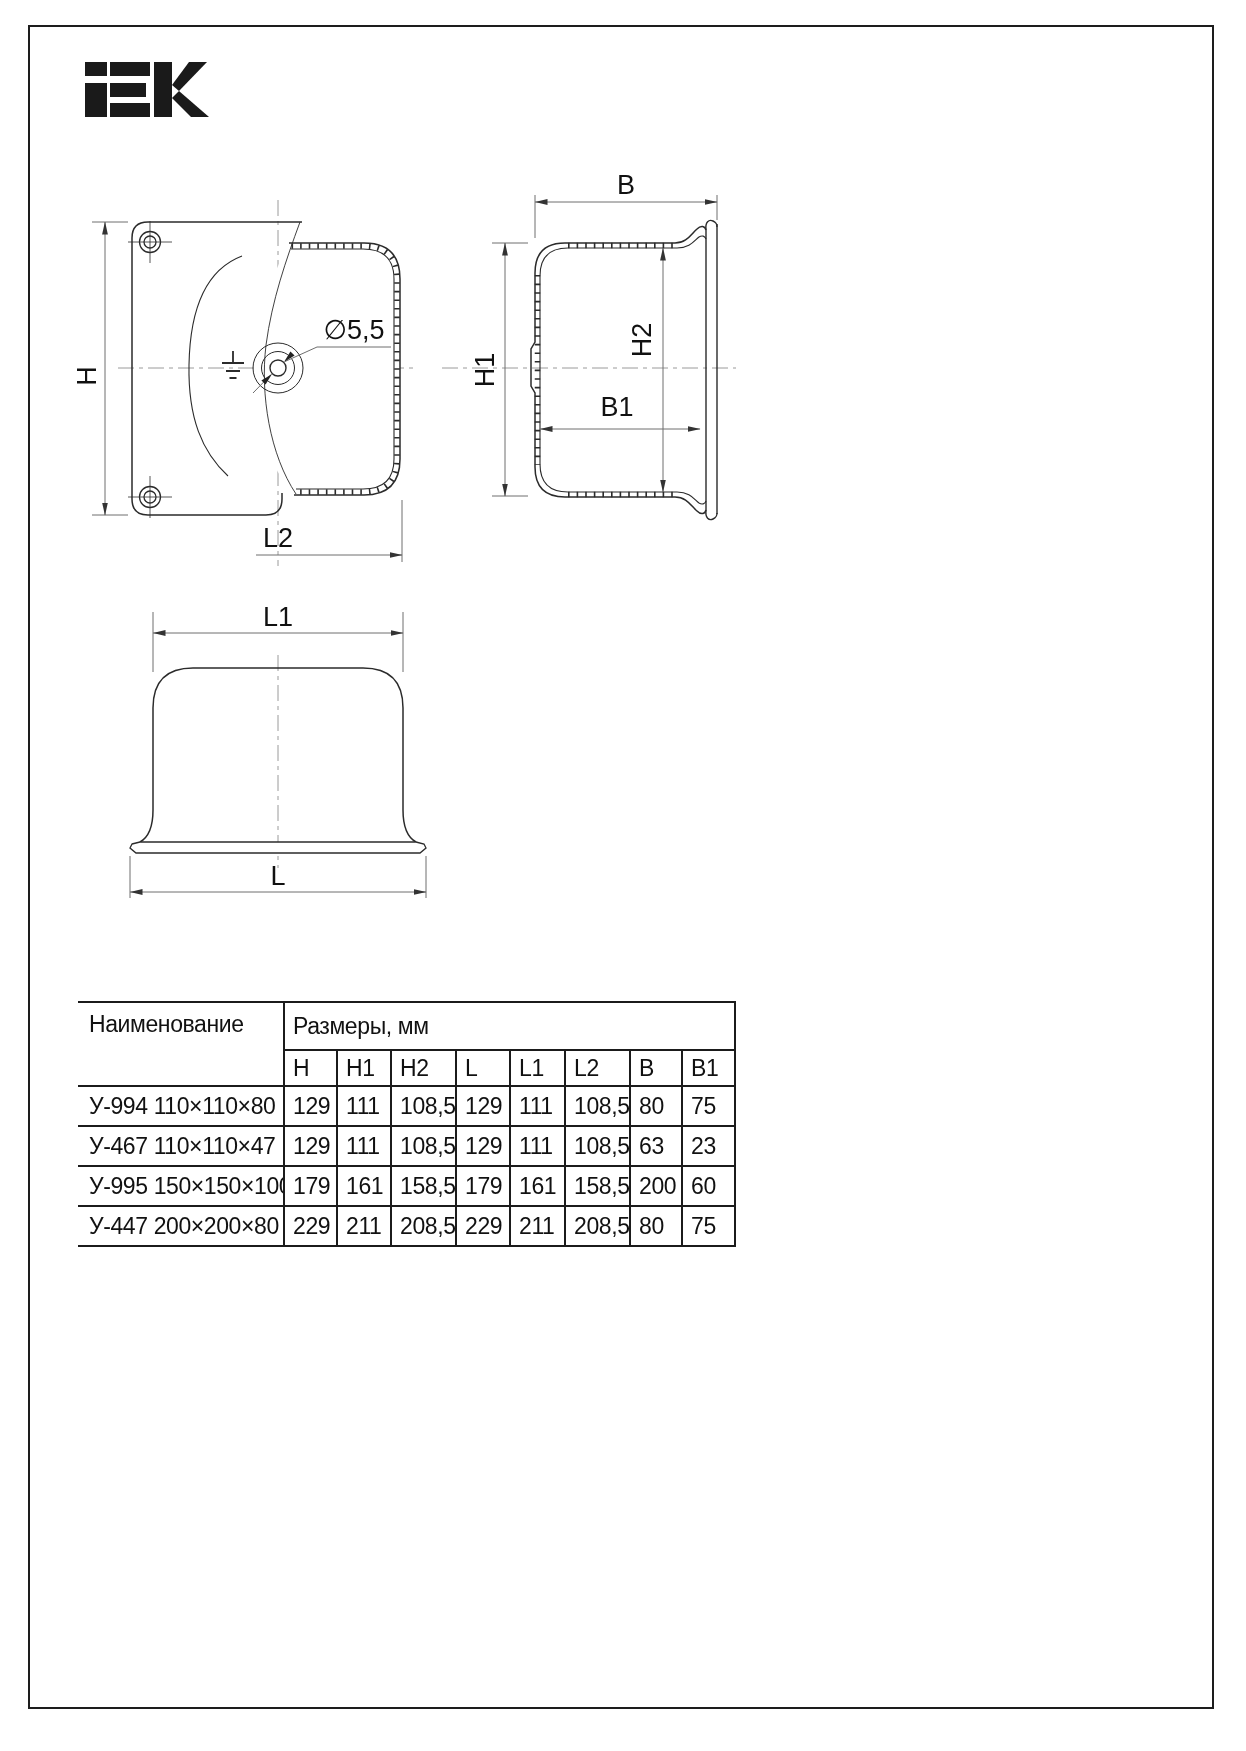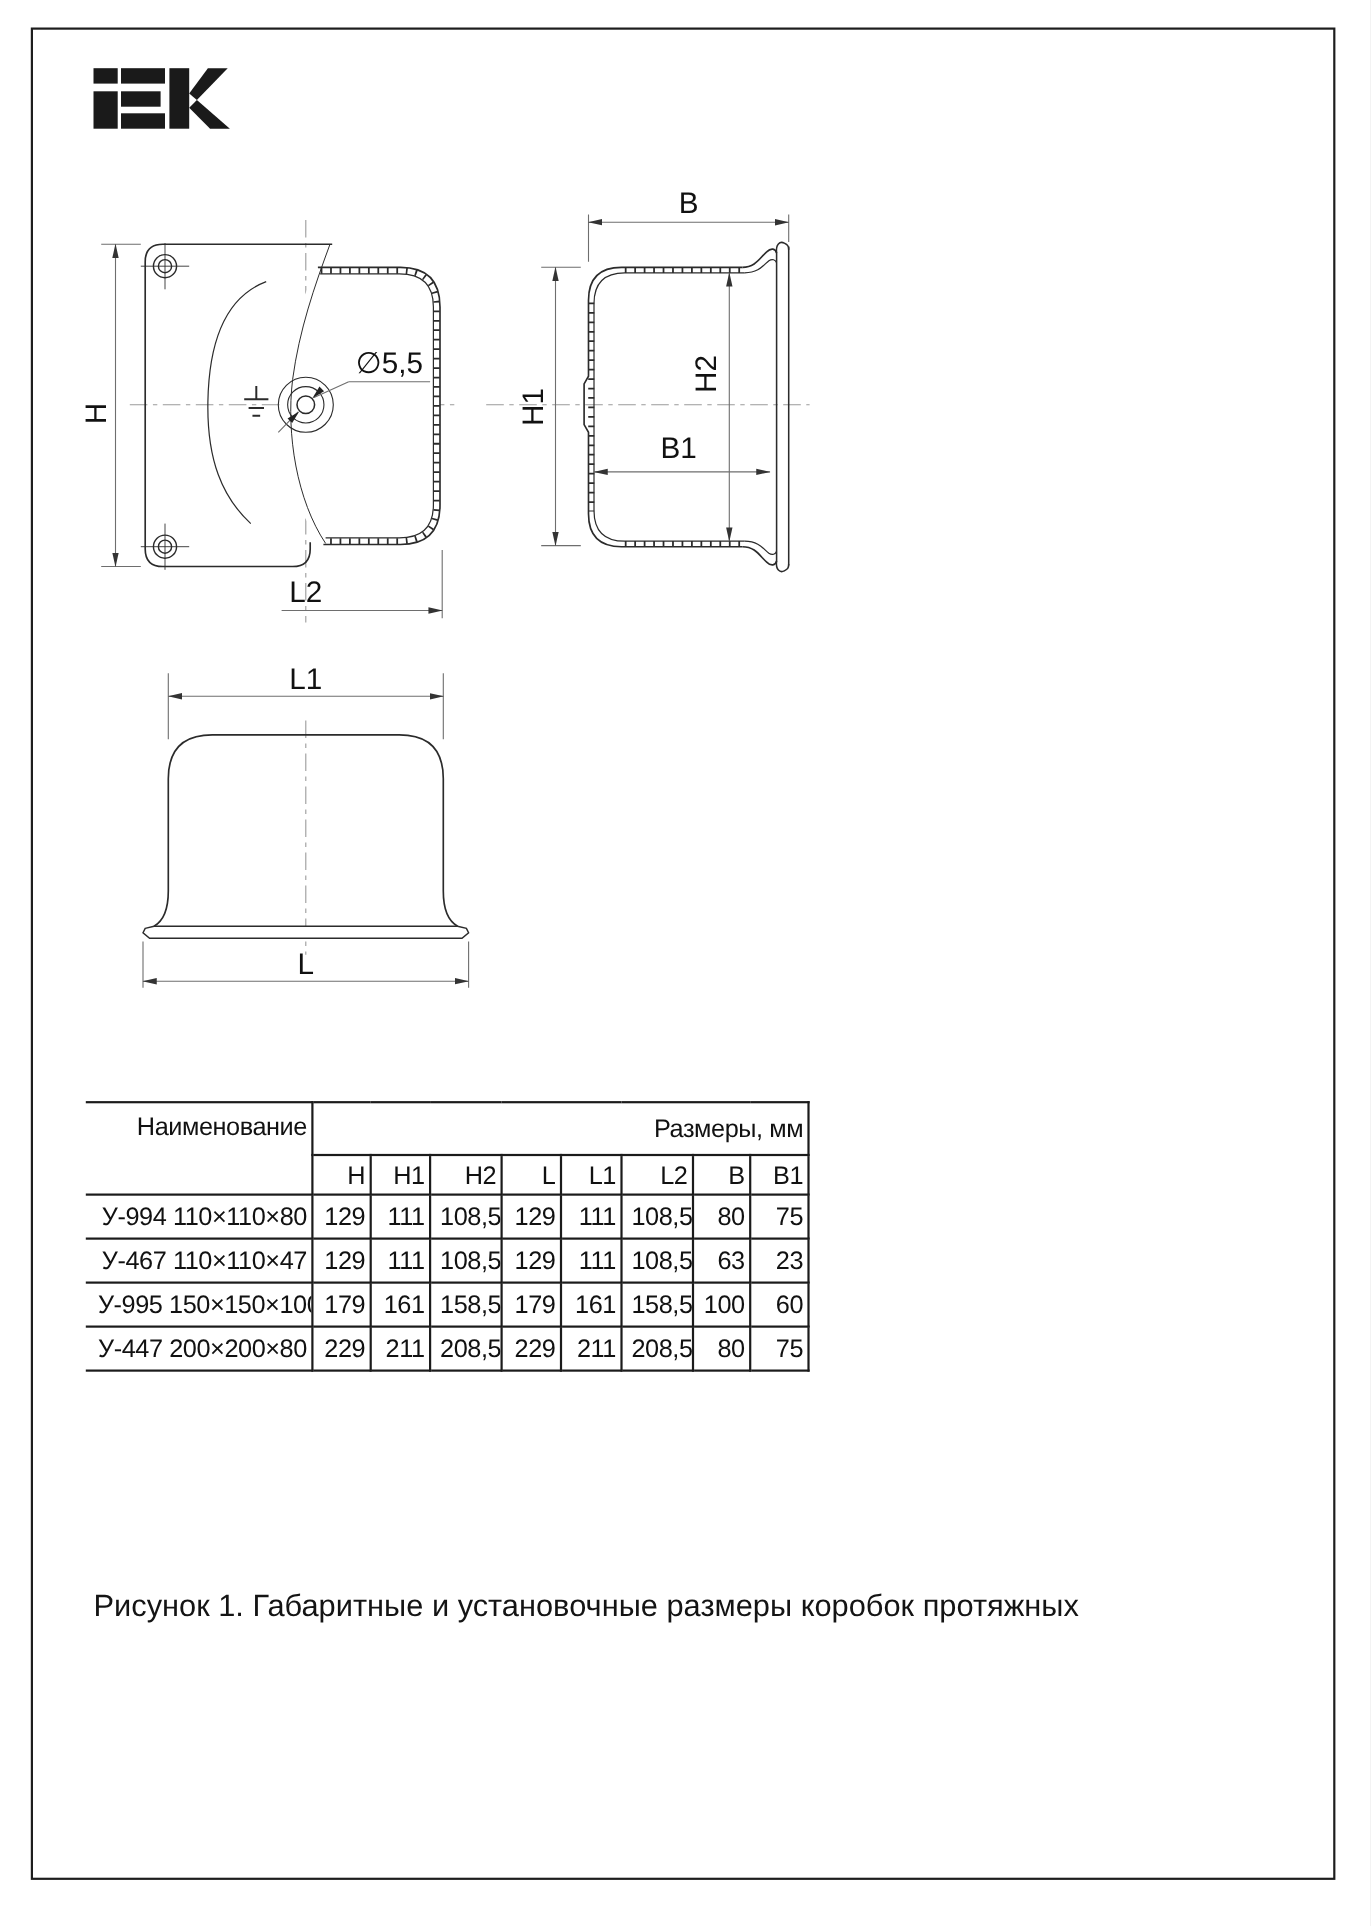--- a/index.html
+++ b/index.html
@@ -6,21 +6,21 @@
   .page{position:relative;width:1246px;height:1751px;background:#ffffff;
         font-family:"Liberation Sans",sans-serif;color:#111;overflow:hidden;}
   .frame{position:absolute;left:28px;top:25px;width:1186px;height:1684px;
          border:2px solid #1d1d1d;box-sizing:border-box;}
   .abs{position:absolute;}
   svg text{font-family:"Liberation Sans",sans-serif;fill:#111;}
   .dimtxt{font-size:27px;}
   
   table.dims{position:absolute;left:78px;top:1001px;width:657px;border-collapse:collapse;
              table-layout:fixed;font-size:23px;letter-spacing:-0.4px;}
-  table.dims th,table.dims td{border:2px solid #1b1b1b;font-weight:normal;text-align:right;
+  table.dims th,table.dims td{border:2px solid #1b1b1b;font-weight:normal;text-align:left;
              padding:0 4px 0 8px;white-space:nowrap;overflow:hidden;}
   table.dims .noleft{border-left:none;}
   table.dims .namecell{vertical-align:top;padding-top:8px;padding-left:11px;}
   table.dims tr.h1row{height:48px;}
   table.dims tr.h2row{height:36px;}
   table.dims tr.drow{height:40px;}
   table.dims td.name{padding-left:11px;margin-top:16px;}
   .caption{position:absolute;left:85px;top:1444px;font-size:28px;color:#141414;}
 </style>
 </head>
@@ -203,31 +203,30 @@
       <td>23</td>
     </tr>
     <tr class="drow">
       <td class="noleft name">У-995 150×150×100</td>
       <td>179</td>
       <td>161</td>
       <td>158,5</td>
       <td>179</td>
       <td>161</td>
       <td>158,5</td>
-      <td>100</td>
+      <td>200</td>
       <td>60</td>
     </tr>
     <tr class="drow">
       <td class="noleft name">У-447 200×200×80</td>
       <td>229</td>
       <td>211</td>
       <td>208,5</td>
       <td>229</td>
       <td>211</td>
       <td>208,5</td>
       <td>80</td>
       <td>75</td>
     </tr>
   </tbody>
     </table>
 
-  <div class="caption">Рисунок 1. Габаритные и установочные размеры коробок протяжных</div>
 </div>
 
 </body></html>

